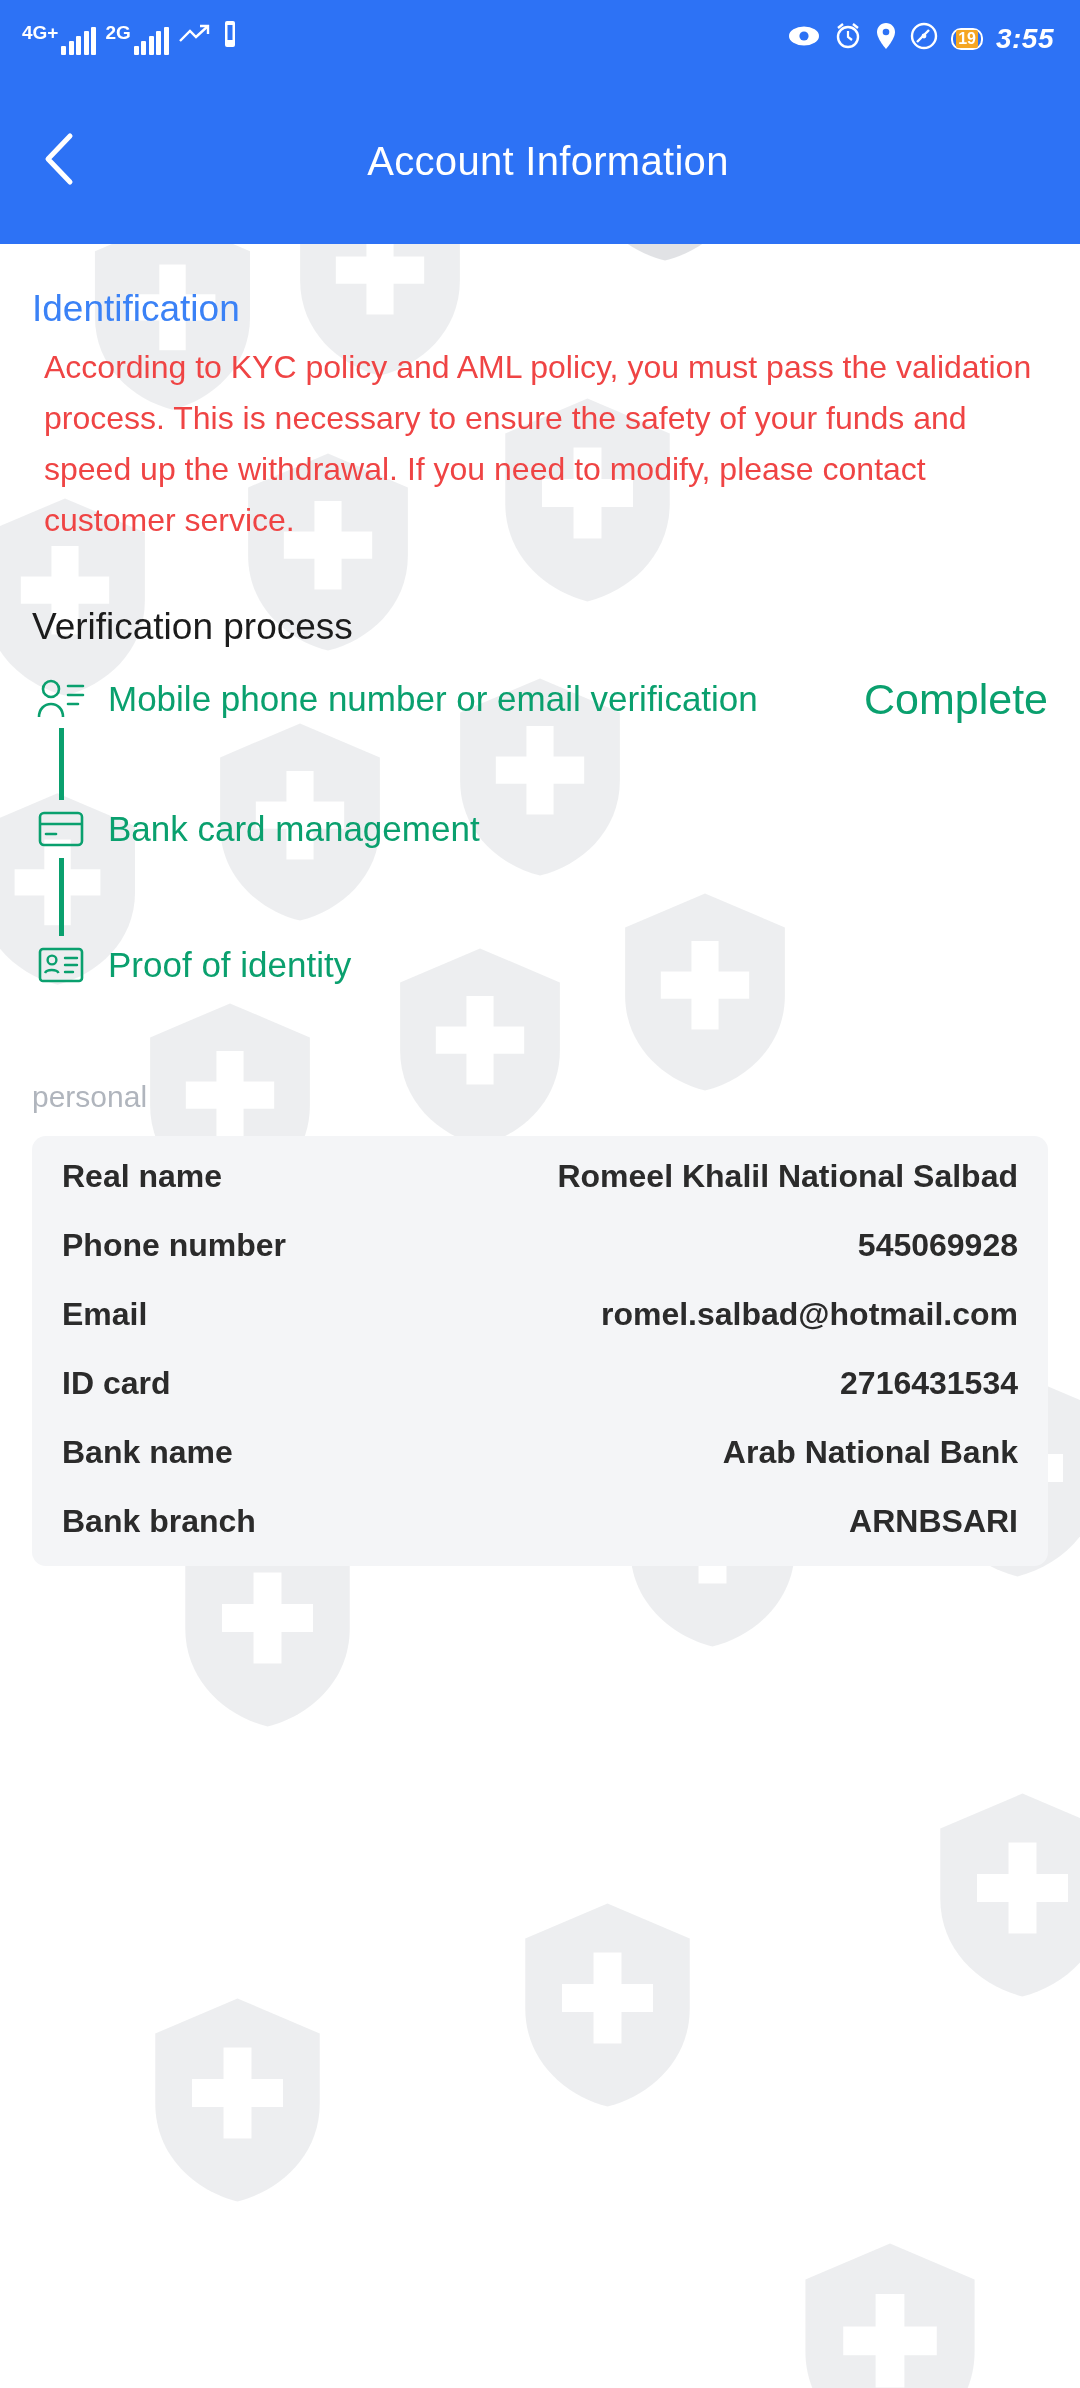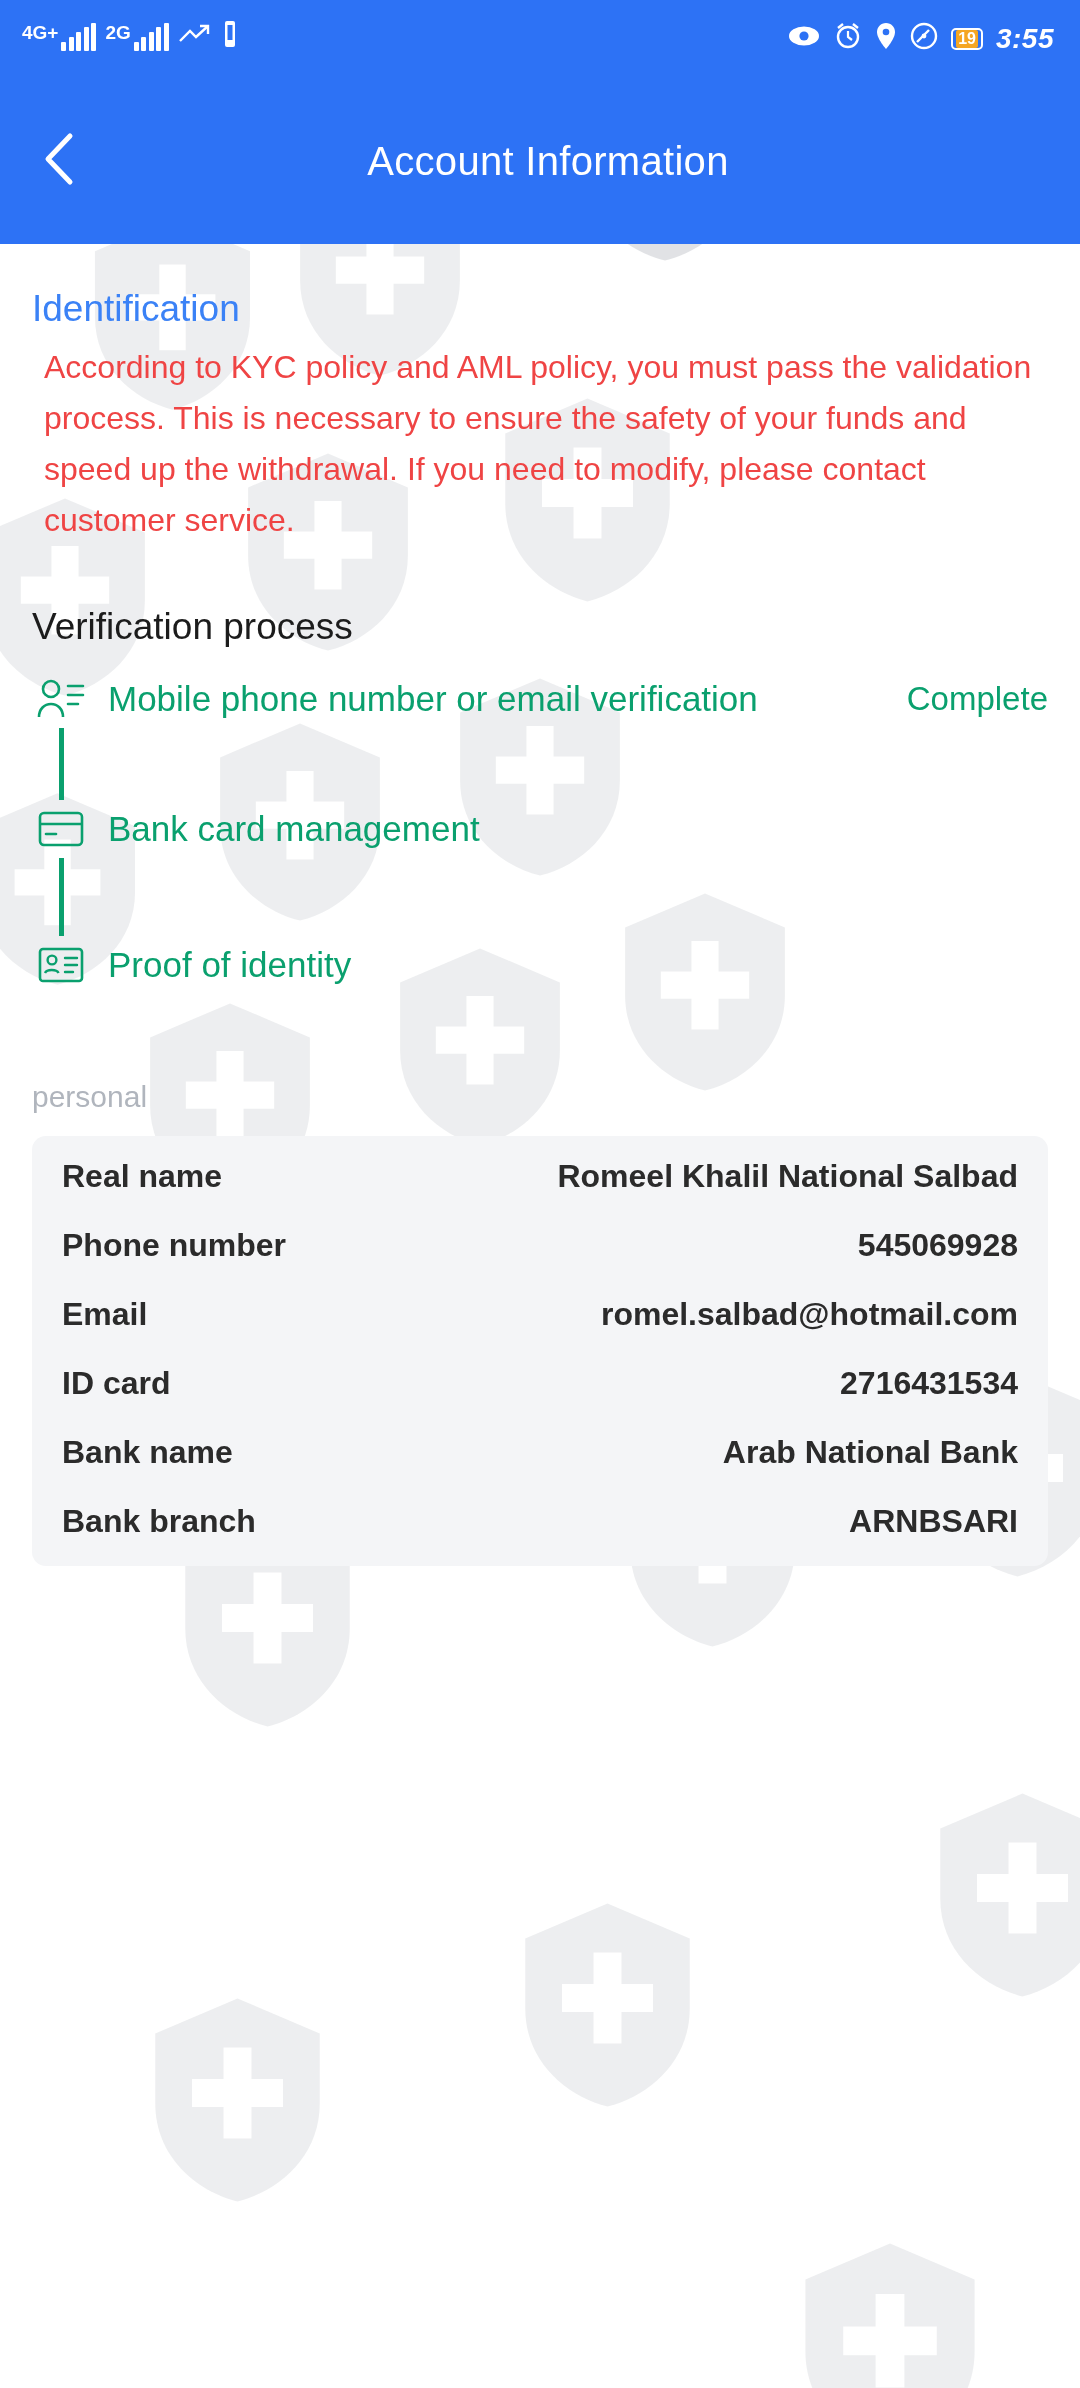--- a/index.html
+++ b/index.html
@@ -46,21 +46,21 @@
   .status-left {
     display: flex;
     align-items: flex-end;
     gap: 9px;
   }
   .status-right {
     display: flex;
     align-items: center;
     gap: 13px;
   }
-  .sig-group { display: flex; align-items: flex-start; gap: 3px; }
+  .sig-group { display: flex; align-items: center; gap: 3px; }
   .sig-label {
     font-size: 19px;
     line-height: 1;
     margin-bottom: 18px;
     font-weight: bold;
   }
   .bars { display: flex; align-items: flex-end; gap: 2.5px; height: 28px; }
   .bars i {
     display: block;
     width: 5px;
@@ -69,21 +69,21 @@
   }
   .bars i:nth-child(1) { height: 9px; }
   .bars i:nth-child(2) { height: 14px; }
   .bars i:nth-child(3) { height: 19px; }
   .bars i:nth-child(4) { height: 24px; }
   .bars i:nth-child(5) { height: 28px; }
   .battery-pill {
     display: inline-flex;
     align-items: center;
     border: 2px solid #ffffff;
-    border-radius: 5px;
+    border-radius: 10px;
     padding: 1px 3px;
     height: 22px;
     box-sizing: border-box;
     background: transparent;
   }
   .battery-pill .fill {
     background: #f5a623;
     color: #ffffff;
     font-size: 16px;
     font-weight: bold;
@@ -172,21 +172,21 @@
     margin-top: 2px;
   }
   .step-label {
     font-size: 35px;
     line-height: 58px;
     color: #0aa06e;
     margin-left: 20px;
     flex: 1;
   }
   .step-status {
-    font-size: 33px;
+    font-size: 43px;
     color: #0aa06e;
     line-height: 58px;
     white-space: nowrap;
     margin-left: 14px;
   }
   .connector {
     width: 5px;
     background: #0aa06e;
     margin-left: 25px;
   }

